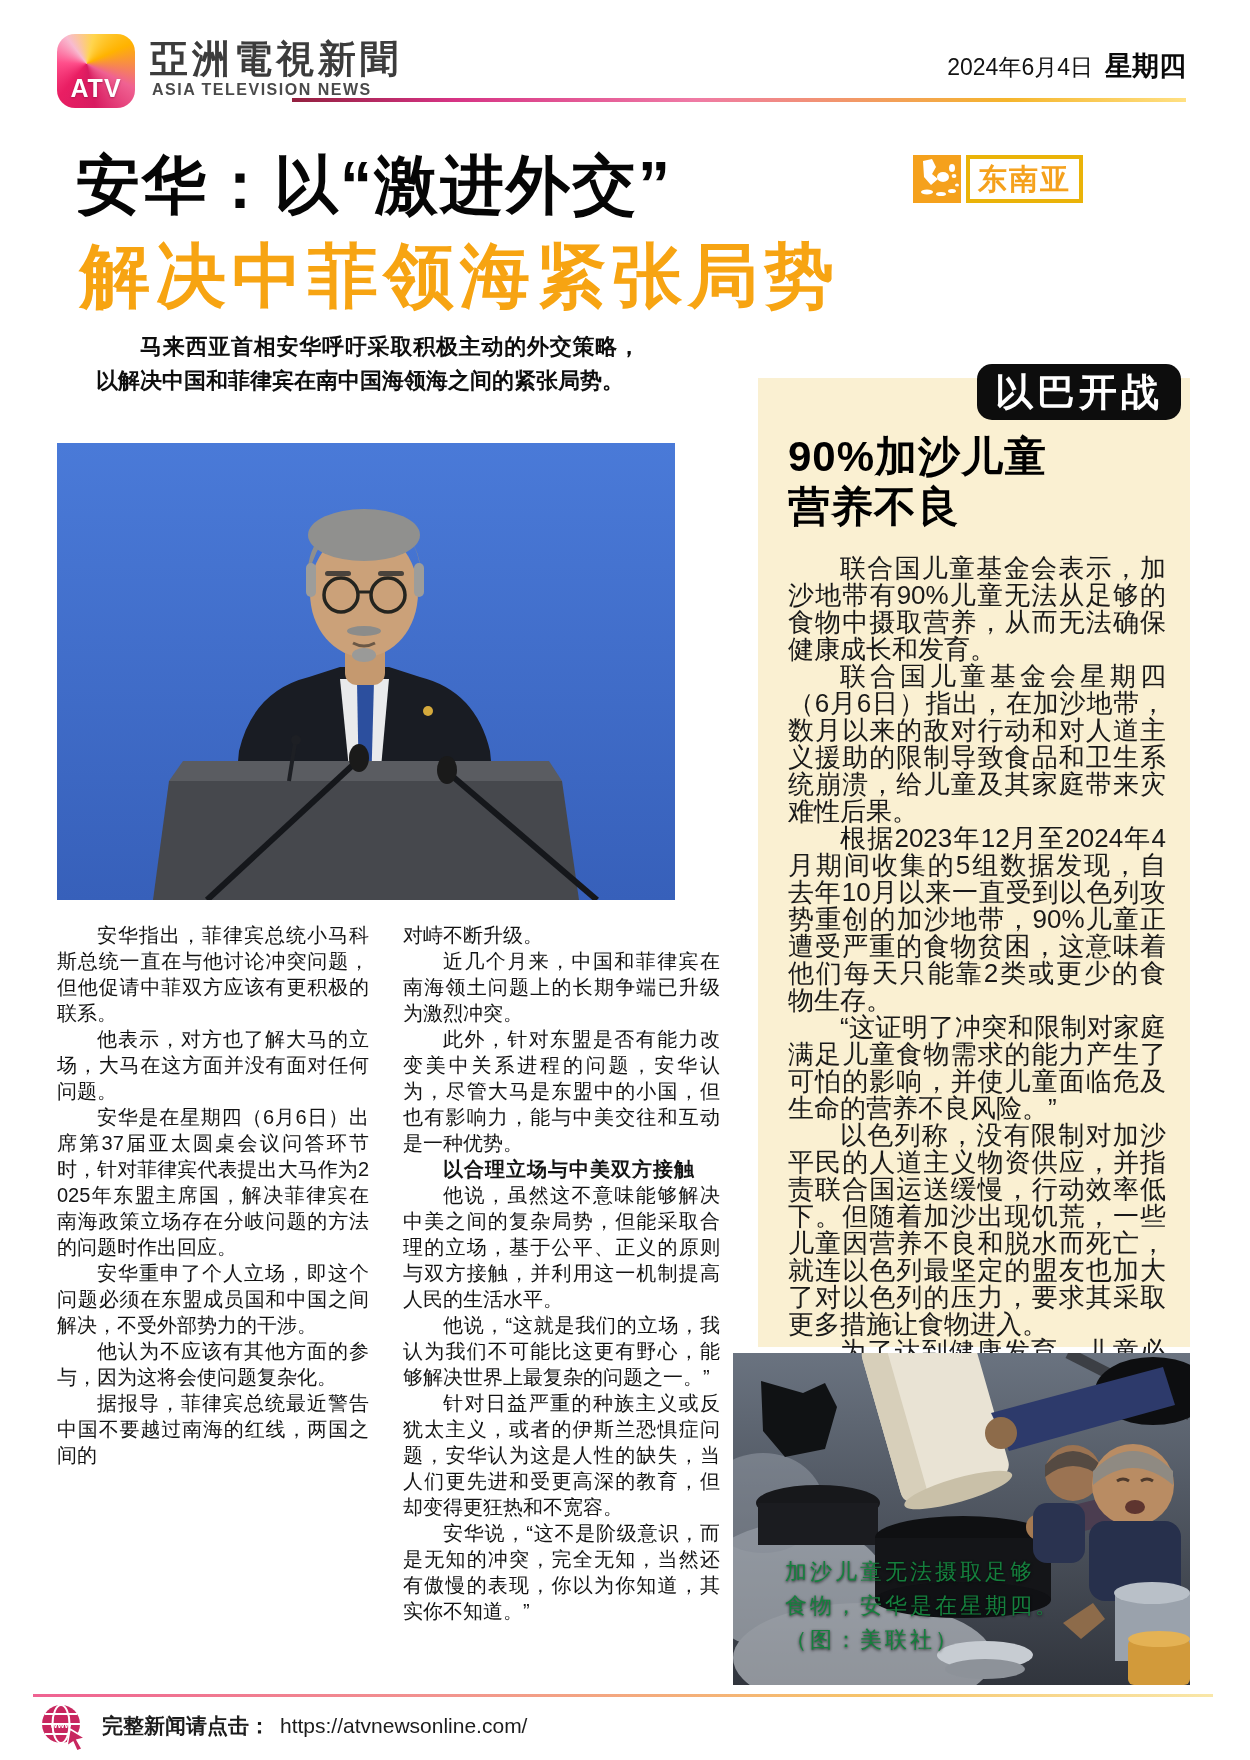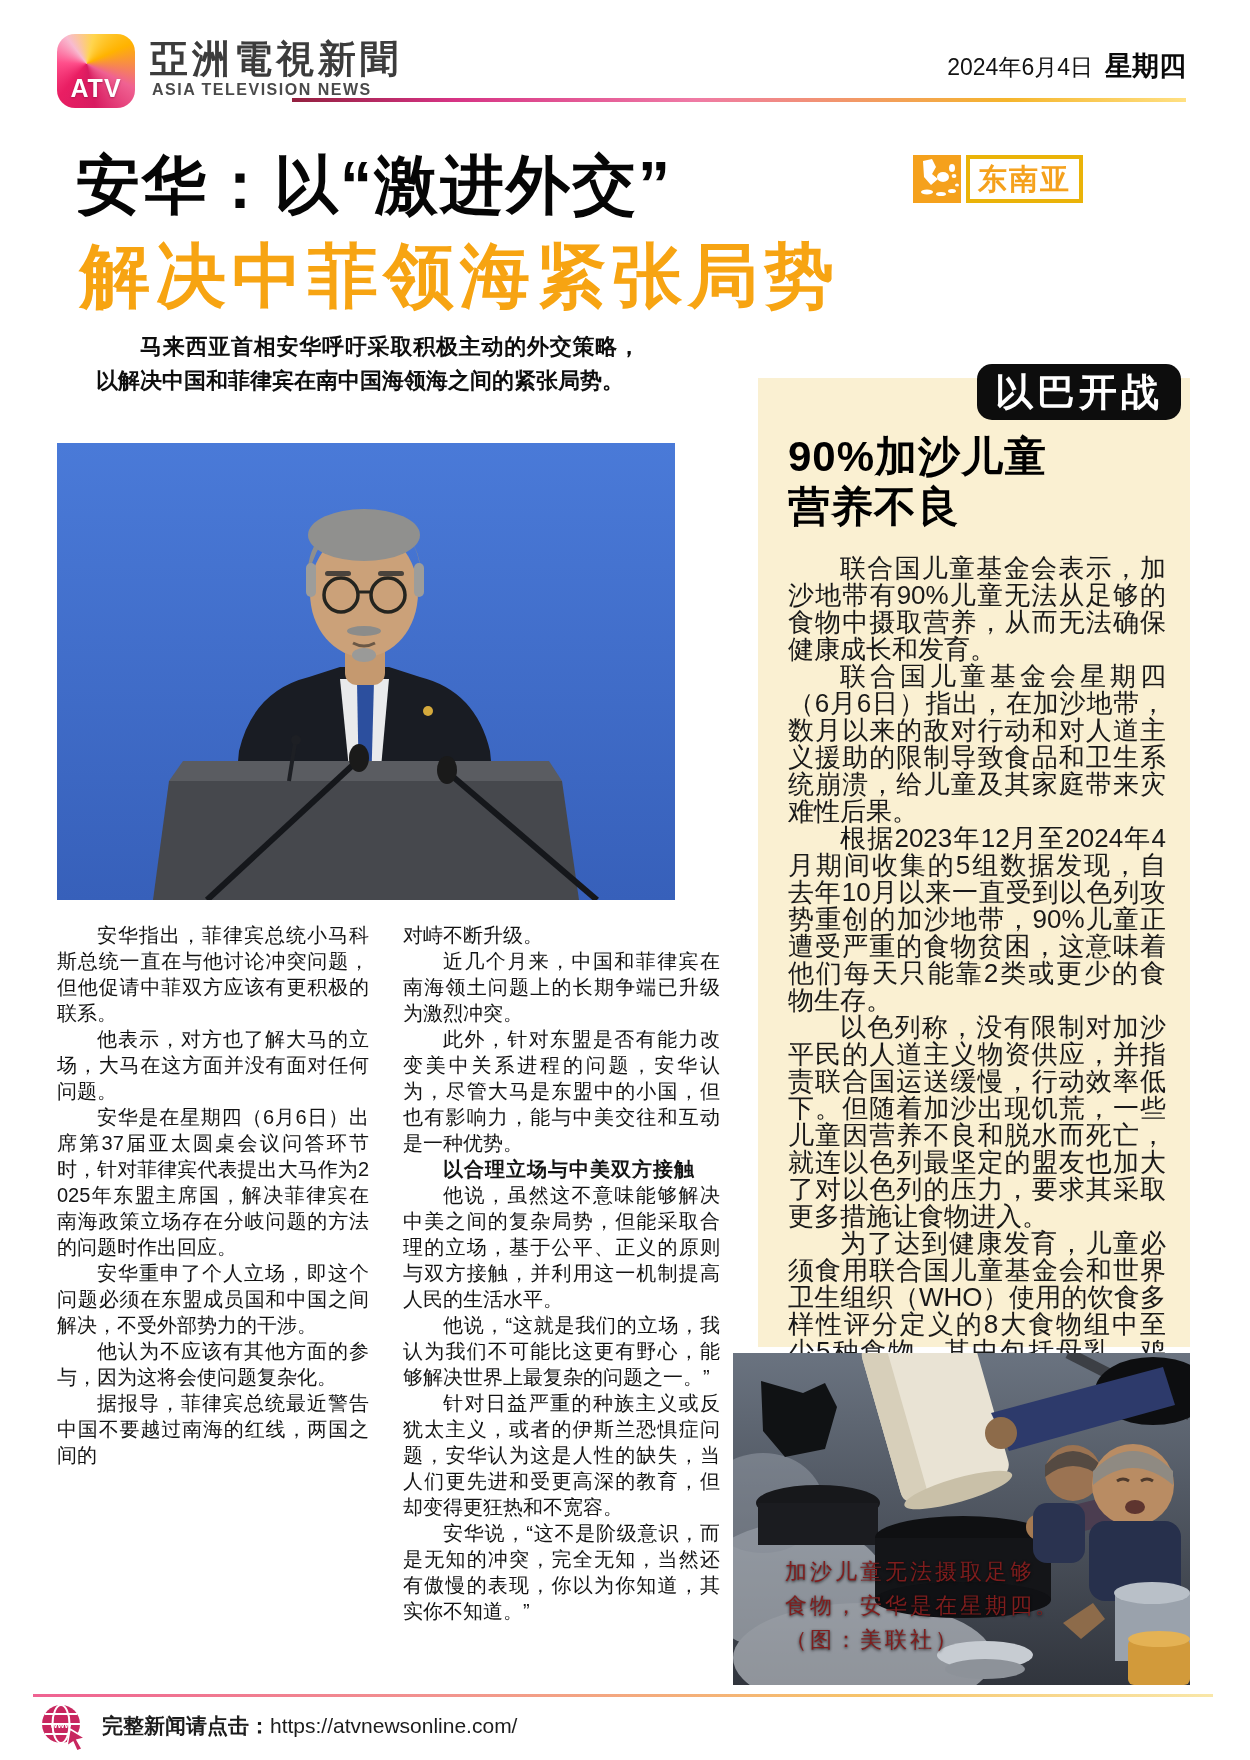--- a/index.html
+++ b/index.html
@@ -47,21 +47,21 @@
   .intro{
     left:96px;top:330px;width:544px;font-size:22px;font-weight:700;color:#0e0e0e;
     line-height:34px;text-indent:2em;text-align:justify;
   }
 
   
   .main-photo{left:57px;top:443px;width:618px;height:457px;}
   .side-photo{left:733px;top:1353px;width:457px;height:332px;}
   .side-photo svg{display:block;}
   .photo-caption{
-    position:absolute;left:52px;bottom:28px;color:#7f1d1d;
+    position:absolute;left:52px;bottom:28px;color:#15803d;
     font-size:22px;line-height:34px;letter-spacing:3px;
     text-shadow:0 1px 3px rgba(0,0,0,.8);
   }
 
   
   .col{top:922px;}
   .col p{margin:0;font-size:20px;line-height:26px;text-indent:2em;text-align:justify;color:#141414;word-break:break-all;}
   .col p.noindent{text-indent:0;}
   .col1{left:57px;width:312px;}
   .col2{left:403px;width:317px;}
@@ -83,21 +83,21 @@
   .sb-head{font-size:42px;font-weight:900;color:#000;line-height:50px;letter-spacing:1px;}
   .sb-paras{margin-top:23px;}
   .sb-paras p{margin:0;font-size:26px;line-height:27px;text-indent:2em;text-align:justify;color:#191919;word-break:break-all;}
 
   
   .footer-rule{
     left:33px;top:1694px;width:1180px;height:3px;
     background:linear-gradient(90deg,#ef6292,#f2948f 35%,#f6c36a 70%,#f9e7a8 100%);
   }
   .footer-icon{left:38px;top:1701px;width:50px;height:50px;}
-  .footer-text{left:102px;top:1712px;font-size:21px;color:#1c1c1c;display:flex;align-items:baseline;}
+  .footer-text{left:102px;top:1712px;font-size:21px;color:#1c1c1c;display:flex;gap:10px;align-items:baseline;}
   .footer-label{font-weight:700;}
 </style>
 </head>
 <body>
 
 <div class="page">
 
   <div class="abs logo">
     <span class="logo-text">ATV</span>
   </div>
@@ -195,20 +195,21 @@
     <p>安华说，“这不是阶级意识，而是无知的冲突，完全无知，当然还有傲慢的表现，你以为你知道，其实你不知道。”</p>
   </div>
 
   <div class="abs sidebar-box">
     <div class="sb-head">90%加沙儿童</div>
     <div class="sb-head">营养不良</div>
     <div class="sb-paras">
       <p>联合国儿童基金会表示，加沙地带有90%儿童无法从足够的食物中摄取营养，从而无法确保健康成长和发育。</p>
       <p>联合国儿童基金会星期四（6月6日）指出，在加沙地带，数月以来的敌对行动和对人道主义援助的限制导致食品和卫生系统崩溃，给儿童及其家庭带来灾难性后果。</p>
       <p>根据2023年12月至2024年4月期间收集的5组数据发现，自去年10月以来一直受到以色列攻势重创的加沙地带，90%儿童正遭受严重的食物贫困，这意味着他们每天只能靠2类或更少的食物生存。</p>
+      <p>“这证明了冲突和限制对家庭满足儿童食物需求的能力产生了可怕的影响，并使儿童面临危及生命的营养不良风险。”</p>
       <p>以色列称，没有限制对加沙平民的人道主义物资供应，并指责联合国运送缓慢，行动效率低下。但随着加沙出现饥荒，一些儿童因营养不良和脱水而死亡，就连以色列最坚定的盟友也加大了对以色列的压力，要求其采取更多措施让食物进入。</p>
       <p>为了达到健康发育，儿童必须食用联合国儿童基金会和世界卫生组织（WHO）使用的饮食多样性评分定义的8大食物组中至少5种食物，其中包括母乳、鸡蛋、乳制品、肉类、家禽和鱼类等。</p>
       <p>联合国儿童基金会表示，全球有27%的儿童在幼儿时期处于严重的儿童食品贫困状态，其中5岁以下的孩童达到1.81亿人。</p>
     </div>
   </div>
   <div class="abs war-badge">以巴开战</div>
 
   <div class="abs side-photo">
     <svg width="457" height="332" viewBox="0 0 457 332">
       <defs>

